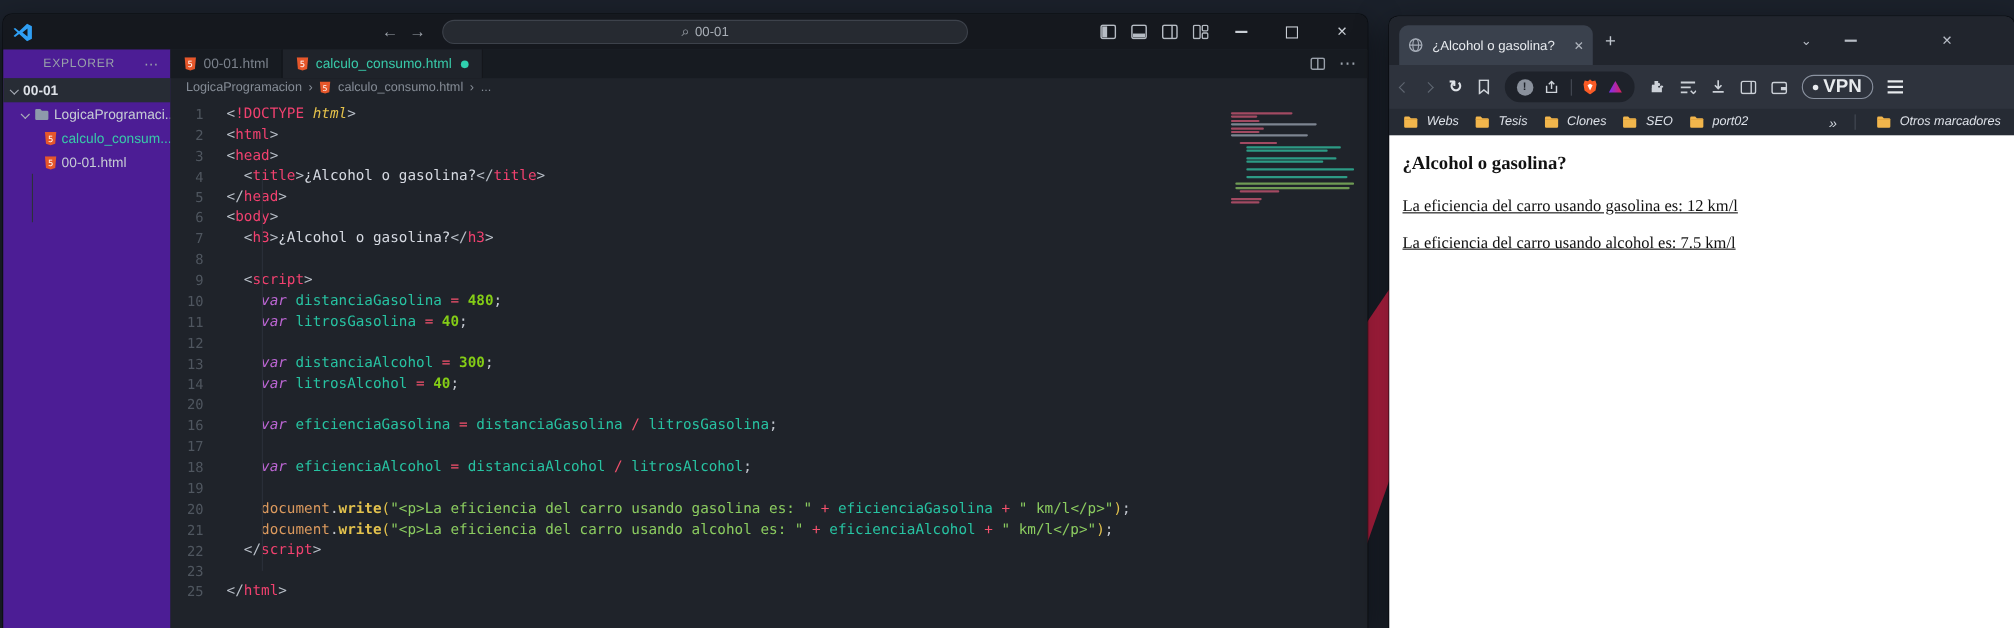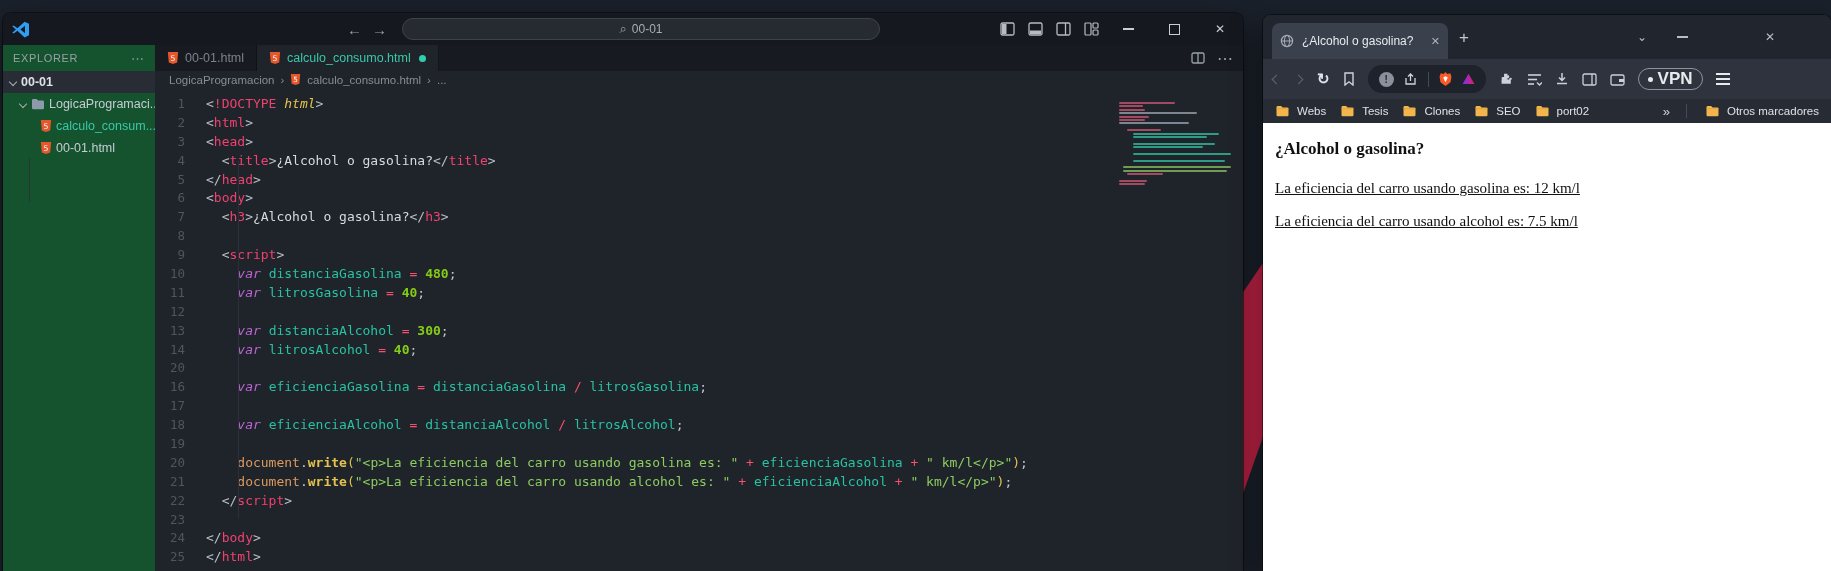--- a/index.html
+++ b/index.html
@@ -20,21 +20,21 @@
   .vs-search{position:absolute;left:399px;top:5px;width:476px;height:20px;background:#262a31;
     border:1px solid #3d424b;border-radius:11px;display:flex;align-items:center;justify-content:center;
     color:#a8aeb6;font-size:12px;gap:5px;}
   .vs-search .mag{font-size:13px;color:#9aa0a8;}
   .vs-tb-right{position:absolute;right:0;top:0;height:32px;display:flex;align-items:center;}
   .vs-tbicon{width:28px;height:32px;display:flex;align-items:center;justify-content:center;color:#b6bcc4;}
   .winbtn{width:46px;height:32px;display:flex;align-items:center;justify-content:center;color:#c9ced5;font-size:12px;}
   .winbtn .dash{width:11px;height:1.4px;background:#c9ced5;}
   .winbtn .sq{width:9px;height:9px;border:1.2px solid #c9ced5;}
   .vs-main{flex:1;display:flex;min-height:0;}
-  .vs-sidebar{width:152px;background:#14532d;flex:0 0 152px;font-size:12.5px;color:#c6ccd4;position:relative;}
+  .vs-sidebar{width:152px;background:#4c1d95;flex:0 0 152px;font-size:12.5px;color:#c6ccd4;position:relative;text-align:center;}
   .exp-head{height:26px;display:flex;align-items:center;padding:0 10px;}
   .exp-title{font-size:11px;letter-spacing:.06em;color:#98a0aa;flex:1;}
   .exp-more{color:#98a0aa;font-size:13px;letter-spacing:1px;}
   .trow{height:22px;display:flex;align-items:center;gap:4px;white-space:nowrap;overflow:hidden;}
   .trow.root{background:#272c35;color:#dde1e7;font-weight:bold;padding-left:6px;}
   .trow.folder{padding-left:16px;}
   .trow.file{padding-left:37px;position:relative;}
   .tree-guide{position:absolute;left:26px;top:113px;height:44px;width:1px;background:#2c313a;}
   .chev{width:8px;height:8px;position:relative;flex:0 0 8px;}
   .chev::before{content:"";position:absolute;left:1px;top:1px;width:5px;height:5px;
@@ -86,21 +86,21 @@
     padding:0 11px;}
   .info-circle{width:15px;height:15px;border-radius:50%;background:#8a919c;color:#1e222a;
     font-size:10px;font-weight:bold;display:flex;align-items:center;justify-content:center;}
   .pill-div{width:1px;height:15px;background:#454b55;}
   .vpn{height:20px;border:1.5px solid #8b93a1;border-radius:11px;display:flex;align-items:center;
     gap:5px;padding:0 9px;color:#e8ebee;font-size:17px;font-weight:bold;}
   .vpn-dot{width:5px;height:5px;border-radius:50%;background:#e8ebee;}
   .hamb{display:flex;flex-direction:column;gap:3px;}
   .hamb i{display:block;width:14px;height:1.8px;background:#e8ebee;}
   .br-bookmarks{height:24px;background:#262b34;display:flex;align-items:center;padding:0 12px;gap:8px;
-    font-size:11.5px;color:#dde1e8;flex:0 0 24px;}
+    font-size:11.5px;color:#dde1e8;flex:0 0 24px;font-style:italic;}
   .bm-item{display:flex;align-items:center;gap:7px;margin-right:14px;}
   .bm-spacer{flex:1;}
   .bm-chev{color:#cfd4db;font-size:13px;margin-right:8px;}
   .bm-div{width:1px;height:14px;background:#454b55;margin-right:10px;}
   .br-page{flex:1;background:#ffffff;padding:16px 10px 0 12px;font-family:"Liberation Serif",serif;color:#111;overflow:hidden;}
   .pg-h{font-size:17px;line-height:20px;font-weight:bold;margin:0 0 20px 0;}
   .pg-p{font-size:15px;line-height:19px;margin:0 0 14px 0;text-decoration:underline;}
   .ico{display:flex;align-items:center;justify-content:center;}
 </style>
 </head>
@@ -331,24 +331,20 @@
                 <span class="ln">21</span>
                 <span class="lc"><span class="tk-pl">    </span><span class="tk-obj">document</span><span class="tk-pl">.</span><span class="tk-fn">write</span><span class="tk-par">(</span><span class="tk-str">"&lt;p&gt;La eficiencia del carro usando alcohol es: "</span><span class="tk-pl"> </span><span class="tk-op">+</span><span class="tk-pl"> </span><span class="tk-vr">eficienciaAlcohol</span><span class="tk-pl"> </span><span class="tk-op">+</span><span class="tk-pl"> </span><span class="tk-str">" km/l&lt;/p&gt;"</span><span class="tk-par">)</span><span class="tk-pl">;</span></span>
               </div>
               <div class="code-line">
                 <span class="ln">22</span>
                 <span class="lc"><span class="tk-pl">  </span><span class="tk-br">&lt;/</span><span class="tk-tag">script</span><span class="tk-br">&gt;</span></span>
               </div>
               <div class="code-line">
                 <span class="ln">23</span>
                 <span class="lc"></span>
-              </div>
-              <div class="code-line">
-                <span class="ln">24</span>
-                <span class="lc"><span class="tk-br">&lt;/</span><span class="tk-tag">body</span><span class="tk-br">&gt;</span></span>
               </div>
               <div class="code-line">
                 <span class="ln">25</span>
                 <span class="lc"><span class="tk-br">&lt;/</span><span class="tk-tag">html</span><span class="tk-br">&gt;</span></span>
               </div>
             </div>
           <div class="minimap">
             <i style="width:56px;background:#a24a62"></i>
               <i style="width:24px;background:#a24a62"></i>
             <i style="width:26px;background:#a24a62"></i>

